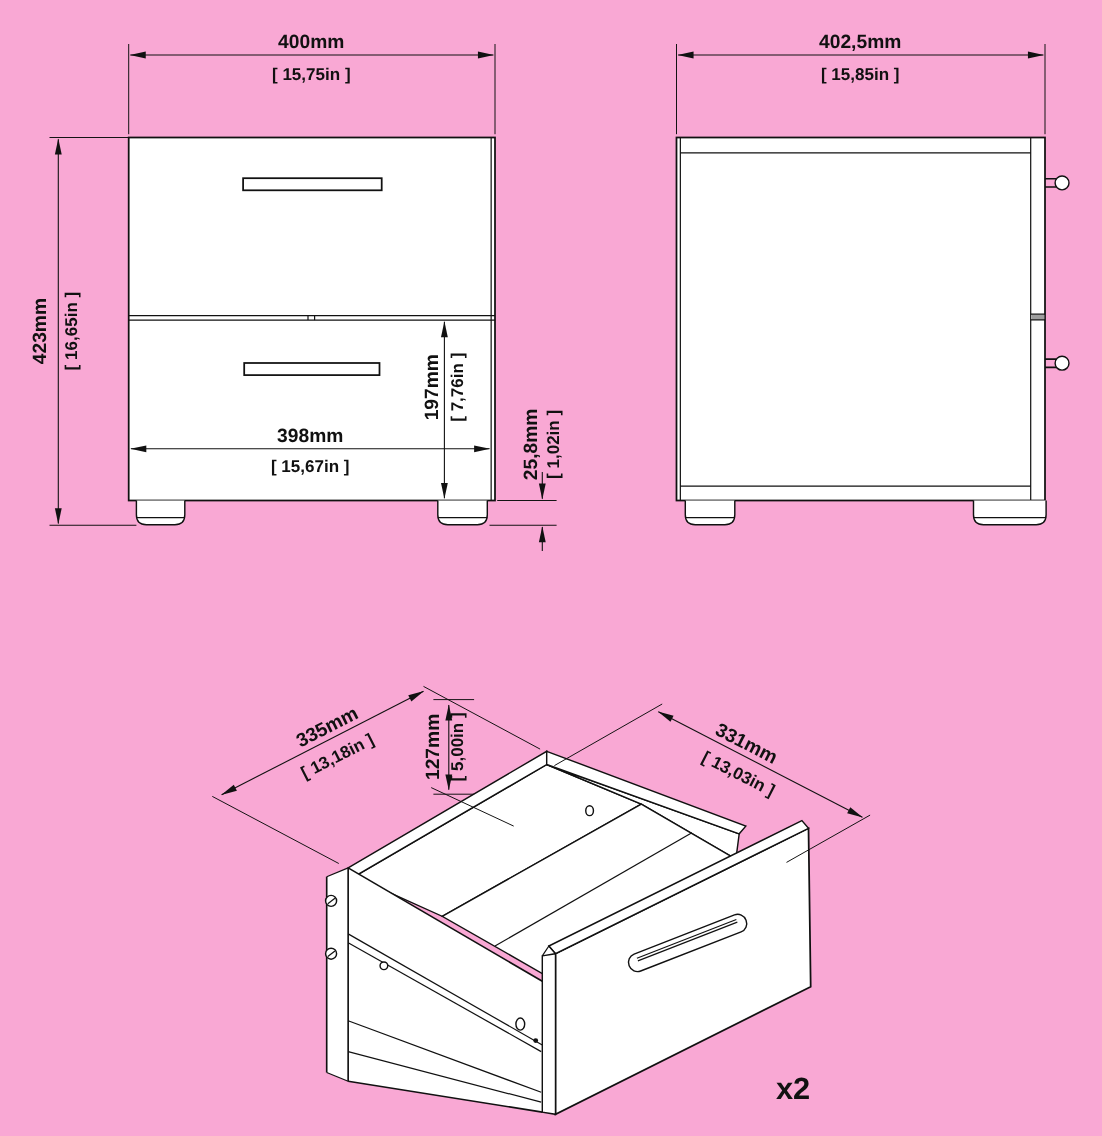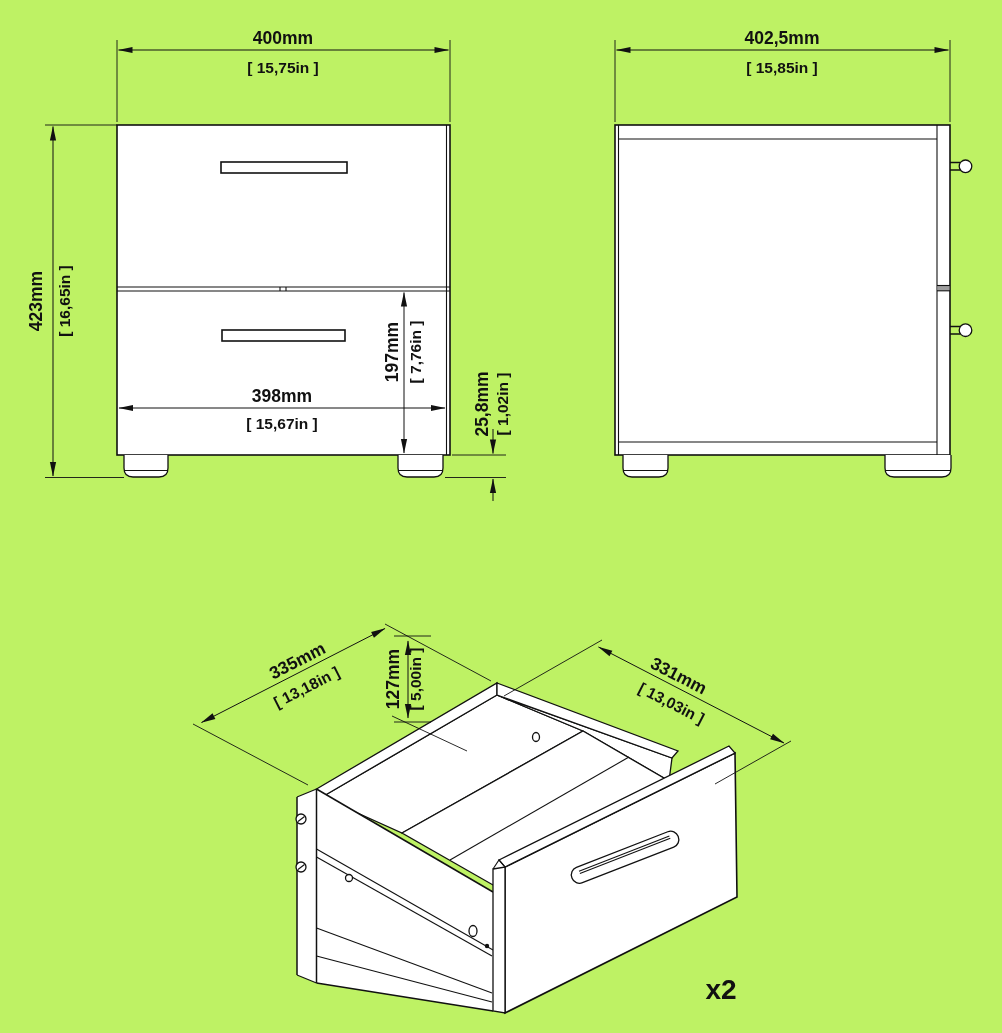--- a/index.html
+++ b/index.html
@@ -1,16 +1,16 @@
 <!DOCTYPE html>
 <html><head>
 <meta charset="utf-8">
 <style>
   html,body{margin:0;padding:0;background:#ffffff;}
-  .page{width:1002px;height:1033px;position:relative;background:#bef264;overflow:hidden;}
+  .page{width:1002px;height:1033px;position:relative;background:#f9a8d4;overflow:hidden;}
   svg{display:block;}
   text{font-family:"Liberation Sans","DejaVu Sans",sans-serif;font-weight:bold;fill:#111;}
   .mm{font-size:17.5px;}
   .in{font-size:15.5px;}
   .qty{font-size:28px;}
   .ol{fill:#fff;stroke:#111;stroke-width:1.6;}
   .ln{fill:none;stroke:#111;stroke-width:1.1;}
   .ln2{fill:none;stroke:#111;stroke-width:1.5;}
   .dim{fill:none;stroke:#111;stroke-width:1;}
   .ext{fill:none;stroke:#111;stroke-width:0.9;}

